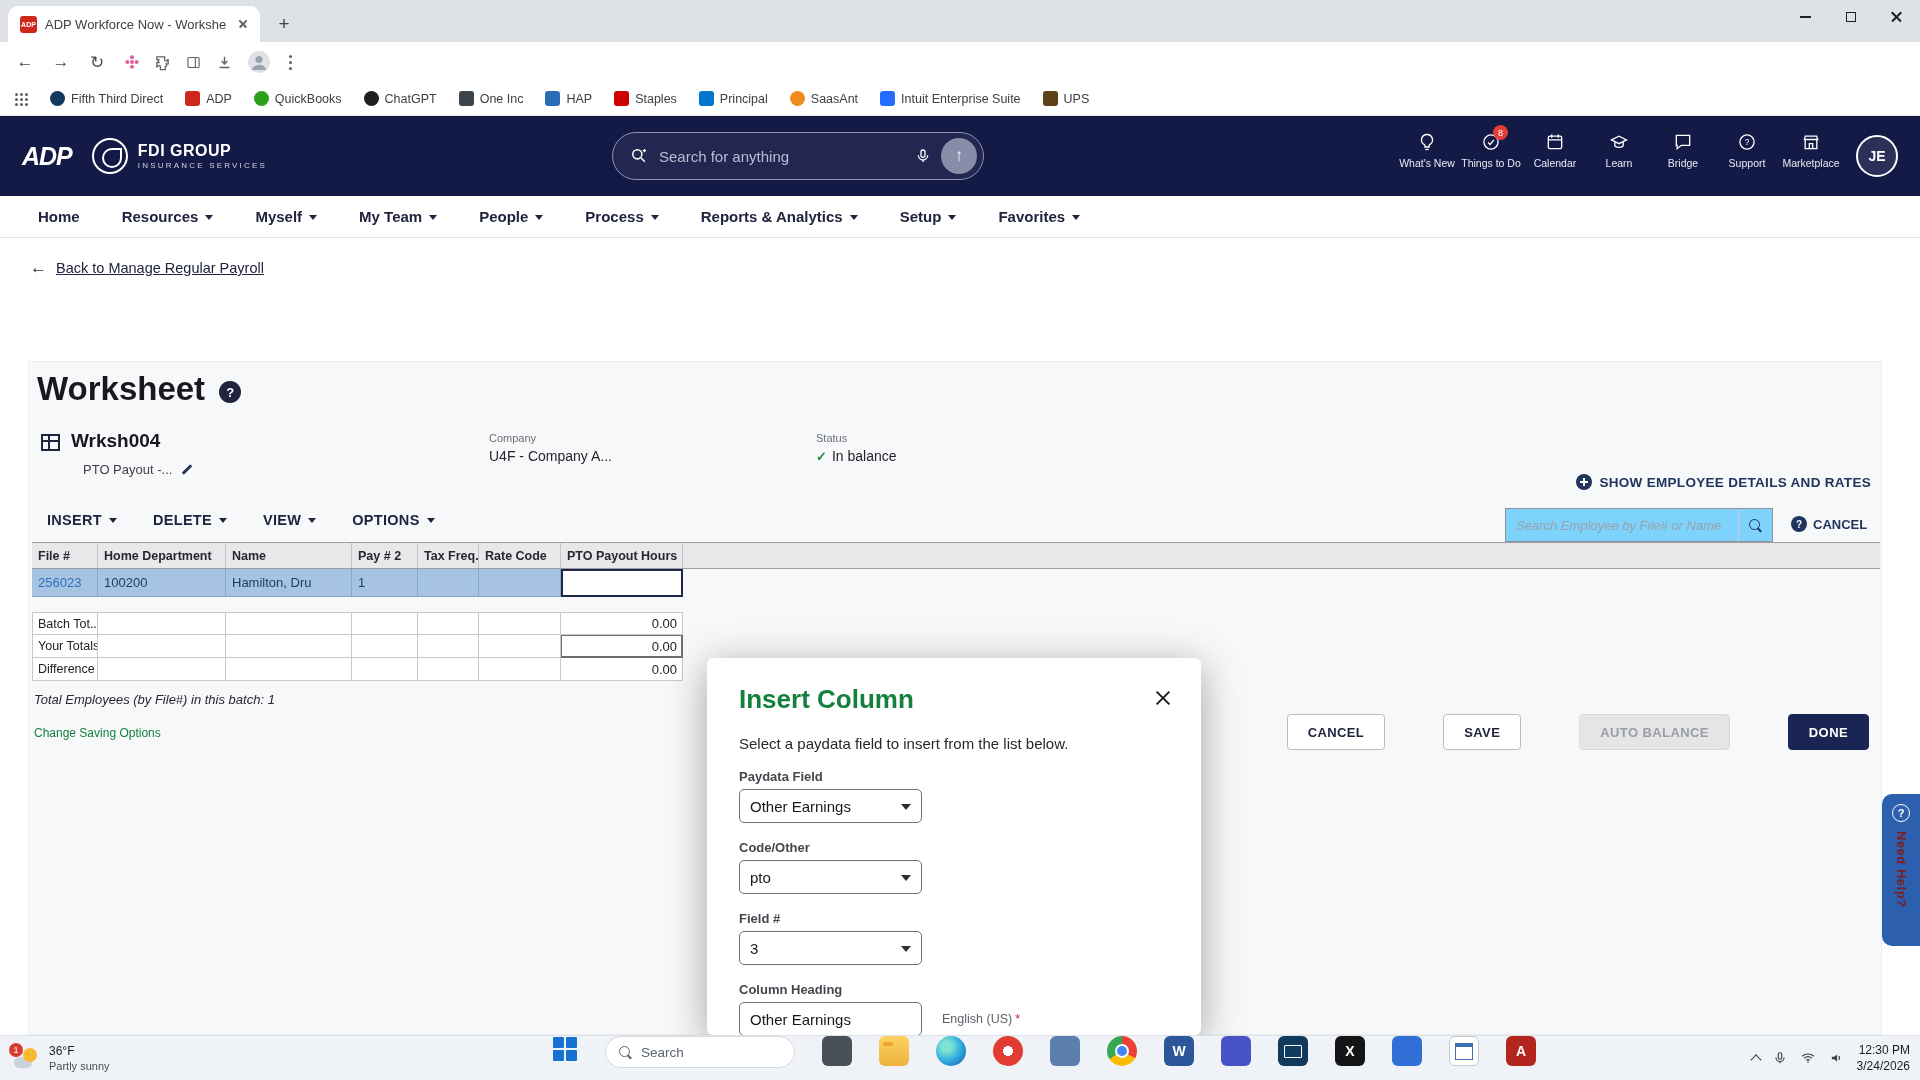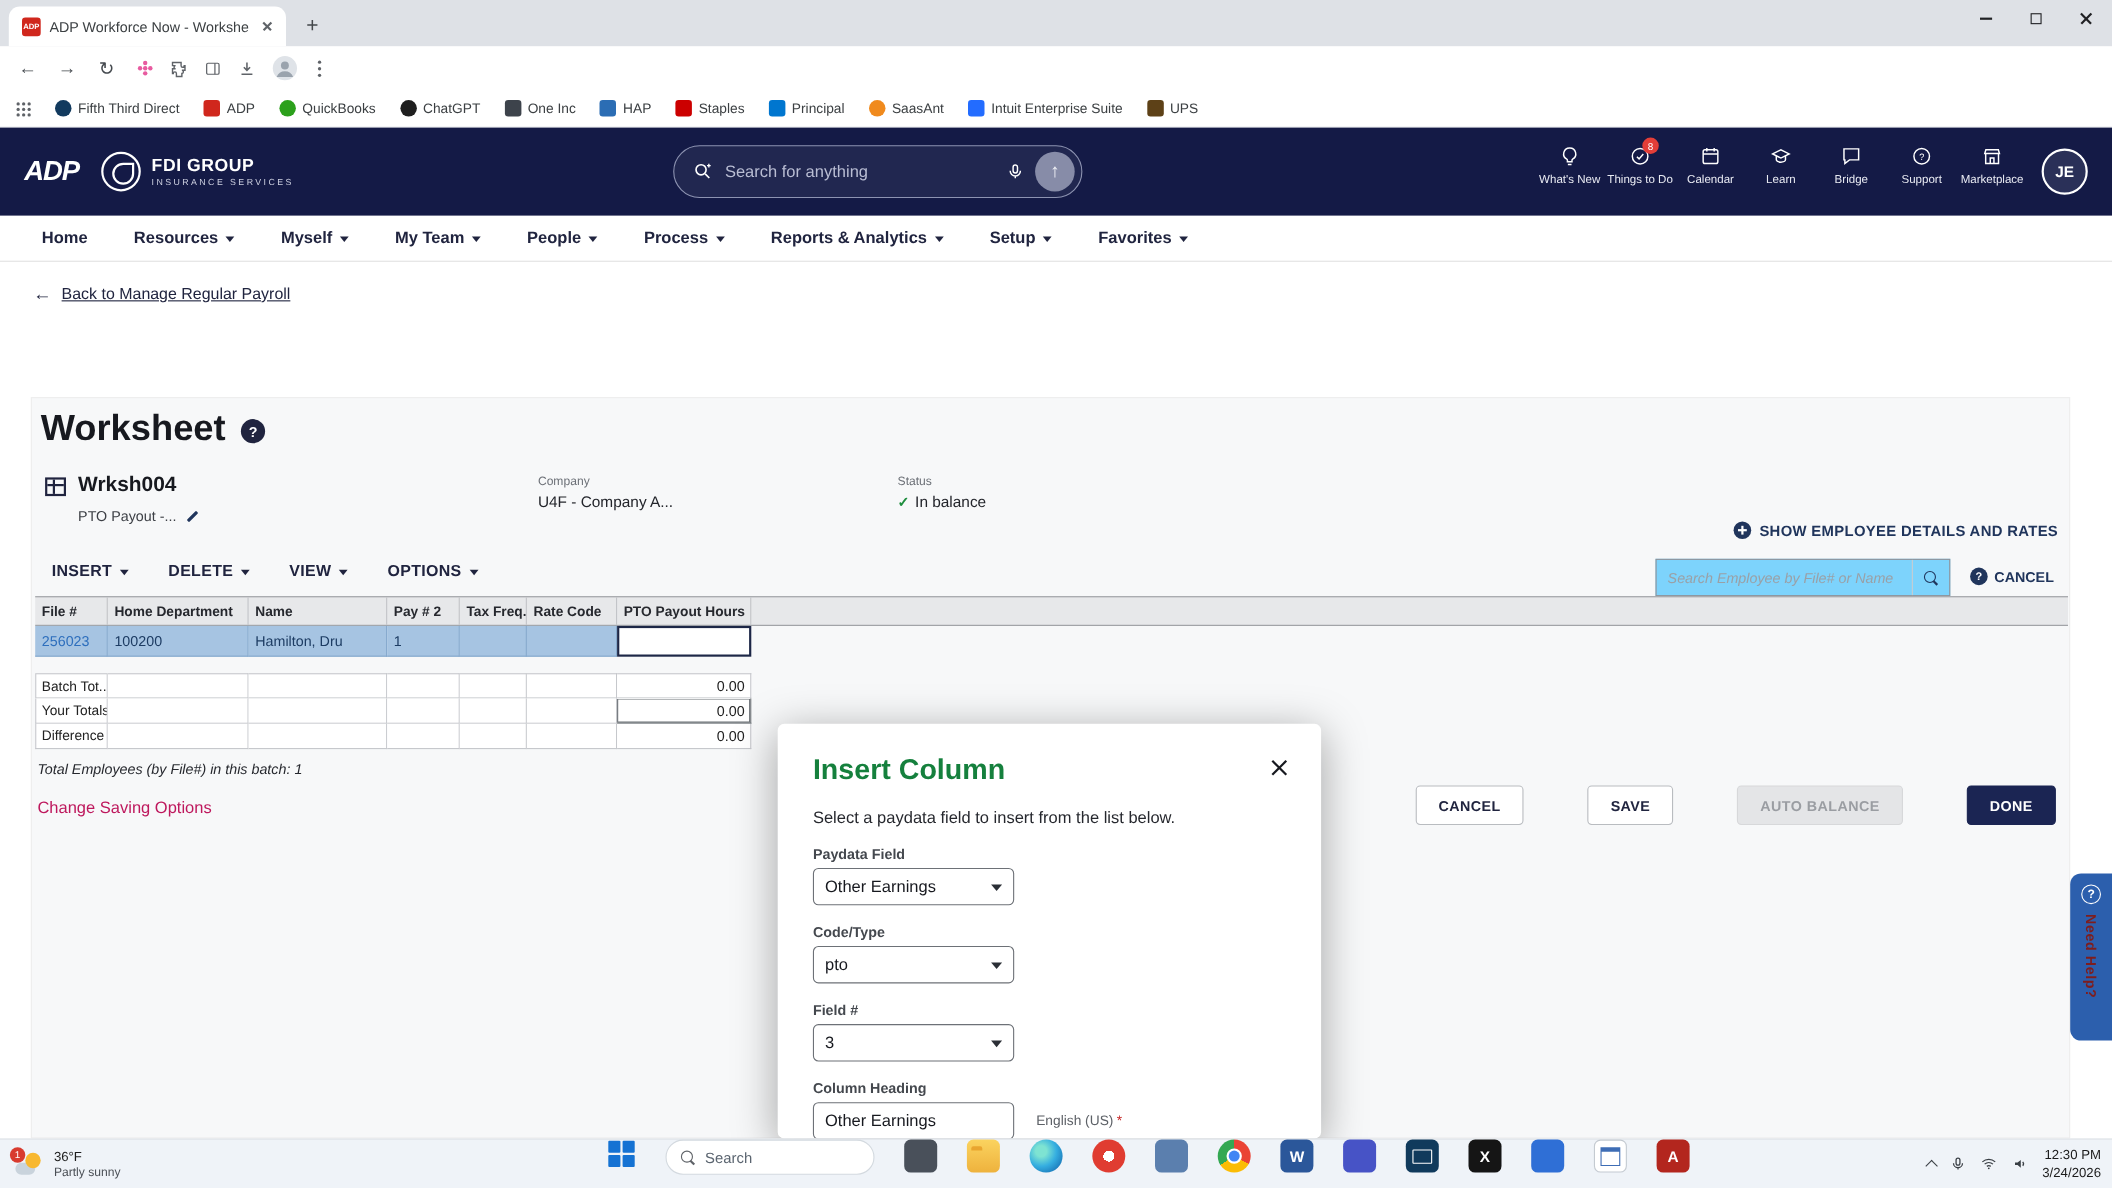--- a/index.html
+++ b/index.html
@@ -69,21 +69,21 @@
 .back-arrow{font-size:17px;}
 
 
 .panel{position:absolute;left:28px;top:361px;width:1854px;bottom:45px;background:#f7f8f9;border:1px solid #ededed;z-index:1;}
 .ws-title{position:absolute;left:8px;top:8px;font-size:33px;font-weight:bold;color:#17191f;display:flex;align-items:center;gap:14px;}
 .help-badge{width:22px;height:22px;border-radius:50%;background:#20243f;color:#fff;font-size:13px;font-weight:bold;display:flex;align-items:center;justify-content:center;margin-top:6px;}
 .ws-grid-icon{position:absolute;left:12px;top:72px;width:19px;height:17px;border:2px solid #20243f;}
 .ws-grid-icon::before{content:"";position:absolute;left:0;right:0;top:4px;height:2px;background:#20243f;}
 .ws-grid-icon::after{content:"";position:absolute;top:0;bottom:0;left:5px;width:2px;background:#20243f;}
 .ws-code{position:absolute;left:42px;top:68px;font-size:19px;font-weight:bold;color:#17191f;}
-.ws-sub{position:absolute;left:42px;top:100px;font-size:13px;color:#3d4046;display:flex;gap:9px;align-items:center;}
+.ws-sub{position:absolute;left:54px;top:100px;font-size:13px;color:#3d4046;display:flex;gap:9px;align-items:center;}
 .pencil{width:13px;height:13px;position:relative;}
 .pencil::before{content:"";position:absolute;width:12px;height:3px;background:#20355c;transform:rotate(-45deg);left:0;top:5px;border-radius:1px;}
 .meta-company{position:absolute;left:460px;top:70px;}
 .meta-status{position:absolute;left:787px;top:70px;}
 .meta-label{font-size:11px;color:#6c7077;}
 .meta-value{font-size:14px;color:#23252b;margin-top:4px;display:flex;align-items:center;}
 .check{color:#1e8e3e;font-weight:bold;font-size:13px;margin-right:5px;}
 .show-details{position:absolute;right:10px;top:112px;display:flex;align-items:center;gap:7px;font-size:13.5px;font-weight:bold;color:#20355c;letter-spacing:.3px;}
 .plus-circle{width:16px;height:16px;border-radius:50%;background:#20355c;position:relative;flex:0 0 auto;}
 .plus-circle::before{content:"";position:absolute;left:4px;top:7px;width:8px;height:2px;background:#fff;}
@@ -104,21 +104,21 @@
 .gr-cell.file{color:#2e6fbd;}
 .sel-cell{width:122px;height:28px;background:#fff;border:2px solid #1d2747;font-size:13px;display:flex;align-items:center;padding:0 6px;}
 .totals{position:absolute;left:3px;top:250px;}
 .t-row{display:flex;height:23px;}
 .t-cell{height:100%;background:#fff;border:1px solid #c6c8cc;border-left:none;border-top:none;font-size:12.5px;color:#222;display:flex;align-items:center;padding:0 5px;white-space:nowrap;overflow:hidden;}
 .t-row:first-child .t-cell{border-top:1px solid #c6c8cc;}
 .t-cell:first-child{border-left:1px solid #c6c8cc;}
 .t-cell.val{justify-content:flex-end;font-size:13px;}
 .t-cell.hl{box-shadow:inset 0 0 0 1px #6b7075;border-color:#6b7075;}
 .batch-note{position:absolute;left:5px;top:330px;font-size:13px;font-style:italic;color:#26282e;}
-.change-saving{position:absolute;left:5px;top:364px;font-size:15px;color:#be185d;}
+.change-saving{position:absolute;left:5px;top:364px;font-size:12px;color:#15803d;}
 .ws-buttons{position:absolute;right:12px;top:352px;display:flex;gap:14px;}
 .btn{height:36px;border-radius:4px;font-size:13px;font-weight:bold;letter-spacing:.4px;display:flex;align-items:center;justify-content:center;padding:0 20px;white-space:nowrap;margin-left:44px;}
 .btn.outline{background:#fff;border:1px solid #b9bcc0;color:#20243f;}
 .btn.disabled{background:#e4e5e7;border:1px solid #d7d8da;color:#9a9da2;}
 .btn.primary{background:#1b2553;border:1px solid #1b2553;color:#fff;}
 
 
 .modal{position:absolute;left:707px;top:658px;width:494px;height:377px;background:#fff;border-radius:6px;box-shadow:0 8px 40px rgba(0,0,0,.35);z-index:30;padding:26px 32px 0;overflow:hidden;}
 .modal-title{font-size:26px;font-weight:700;color:#15803d;}
 .modal-close{position:absolute;right:28px;top:30px;width:20px;height:20px;}
@@ -537,21 +537,21 @@
 
   <div class="fgroup">
     <label class="flabel">Paydata Field</label>
     <div class="selectbox">
       <span>Other Earnings</span>
       <i class="sel-caret"></i>
     </div>
   </div>
 
   <div class="fgroup">
-    <label class="flabel">Code/Type</label>
+    <label class="flabel">Code/Other</label>
     <div class="selectbox">
       <span>pto</span>
       <i class="sel-caret"></i>
     </div>
   </div>
 
   <div class="fgroup">
     <label class="flabel">Field #</label>
     <div class="selectbox">
       <span>3</span>

